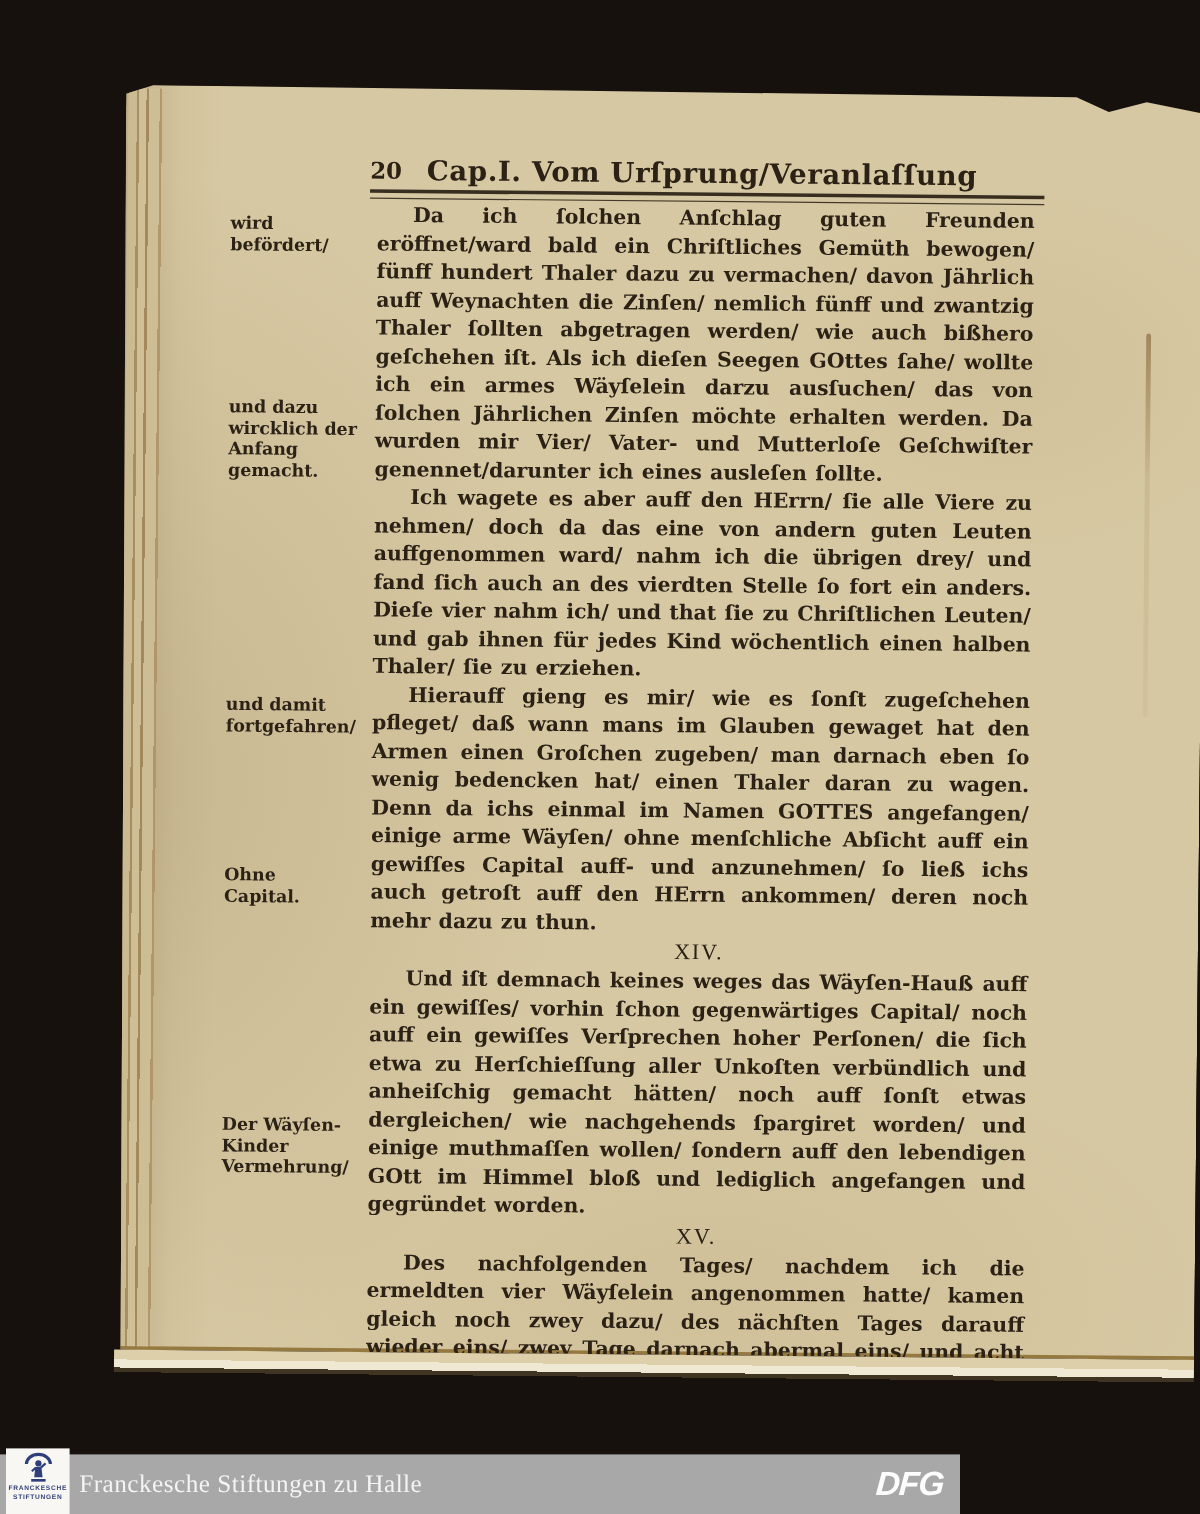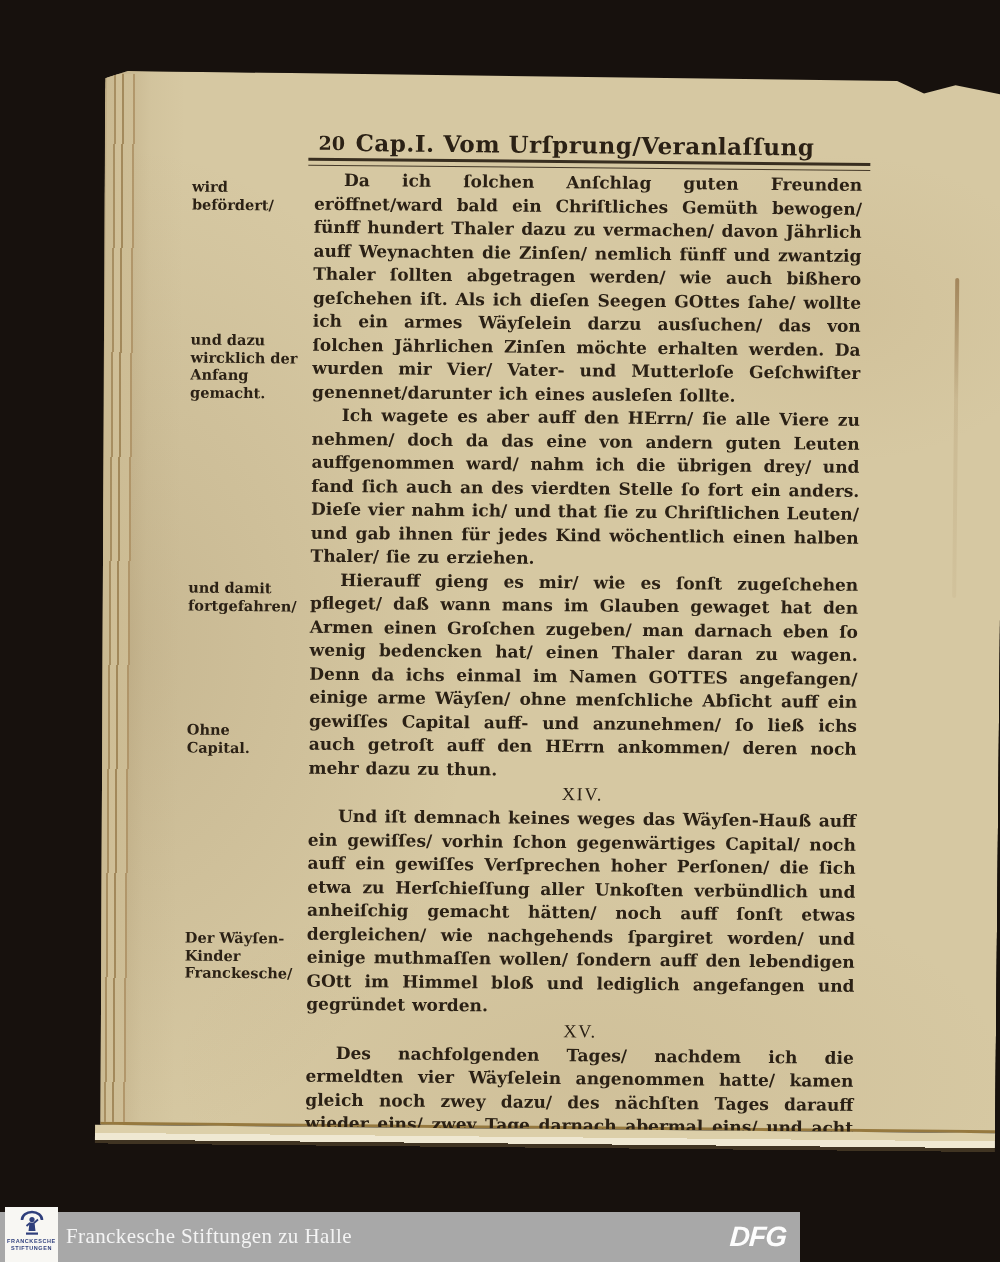--- a/index.html
+++ b/index.html
@@ -45,21 +45,21 @@
     border-radius:2px;
   }
   
   .under-edge{
     position:absolute;left:0;top:1055px;width:900px;height:24px;
     background:linear-gradient(180deg, #dccfa9 0 34%, #efe8d2 34% 62%, #403422 62% 78%, #17110d 78% 100%);
   }
 
   
   .header-row{position:absolute;top:50px;left:198px;width:565px;height:34px;}
-  .pageno{position:absolute;left:16px;bottom:2px;font-size:19px;font-weight:700;}
+  .pageno{position:absolute;left:6px;bottom:2px;font-size:19px;font-weight:700;}
   .chapter-title{
     position:absolute;left:0;right:0;bottom:0;text-align:center;
     font-size:23px;font-weight:700;letter-spacing:0.5px;
   }
   .header-rule{
     position:absolute;top:86px;left:204px;width:562px;height:4px;
     border-top:3.5px solid rgba(43,33,21,0.92);
     border-bottom:1.5px solid rgba(43,33,21,0.85);
   }
 
@@ -126,21 +126,21 @@
         <span class="pageno">20</span>
         <span class="chapter-title">Cap.I. Vom Urſprung/Veranlaſſung</span>
       </div>
       <div class="header-rule"></div>
 
       <div class="margin-notes">
           <div class="margin-note" style="top: 107px;">wird befördert/</div>
           <div class="margin-note" style="top: 260px;">und dazu wircklich der Anfang gemacht.</div>
           <div class="margin-note" style="top: 508px;">und damit fortgefahren/</div>
           <div class="margin-note" style="top: 650px;">Ohne Capital.</div>
-          <div class="margin-note" style="top: 858px;">Der Wäyſen-Kinder Franckesche/</div>
+          <div class="margin-note" style="top: 858px;">Der Wäyſen-Kinder Vermehrung/</div>
         </div>
 
       <div class="text-col">
           <div class="block-p">Da ich ſolchen Anſchlag guten Freunden eröffnet/ward bald ein Chriſtliches Gemüth bewogen/ fünff hundert Thaler dazu zu vermachen/ davon Jährlich auff Weynachten die Zinſen/ nemlich fünff und zwantzig Thaler ſollten abgetragen werden/ wie auch bißhero geſchehen iſt. Als ich dieſen Seegen GOttes ſahe/ wollte ich ein armes Wäyſelein darzu ausſuchen/ das von ſolchen Jährlichen Zinſen möchte erhalten werden. Da wurden mir Vier/ Vater- und Mutterloſe Geſchwiſter genennet/darunter ich eines ausleſen ſollte.</div>
           <div class="block-p">Ich wagete es aber auff den HErrn/ ſie alle Viere zu nehmen/ doch da das eine von andern guten Leuten auffgenommen ward/ nahm ich die übrigen drey/ und fand ſich auch an des vierdten Stelle ſo fort ein anders. Dieſe vier nahm ich/ und that ſie zu Chriſtlichen Leuten/ und gab ihnen für jedes Kind wöchentlich einen halben Thaler/ ſie zu erziehen.</div>
           <div class="block-p">Hierauff gieng es mir/ wie es ſonſt zugeſchehen pfleget/ daß wann mans im Glauben gewaget hat den Armen einen Groſchen zugeben/ man darnach eben ſo wenig bedencken hat/ einen Thaler daran zu wagen. Denn da ichs einmal im Namen GOTTES angefangen/ einige arme Wäyſen/ ohne menſchliche Abſicht auff ein gewiſſes Capital auff- und anzunehmen/ ſo ließ ichs auch getroſt auff den HErrn ankommen/ deren noch mehr dazu zu thun.</div>
           <div class="block-h">XIV.</div>
           <div class="block-p">Und iſt demnach keines weges das Wäyſen-Hauß auff ein gewiſſes/ vorhin ſchon gegenwärtiges Capital/ noch auff ein gewiſſes Verſprechen hoher Perſonen/ die ſich etwa zu Herſchieſſung aller Unkoſten verbündlich und anheiſchig gemacht hätten/ noch auff ſonſt etwas dergleichen/ wie nachgehends ſpargiret worden/ und einige muthmaſſen wollen/ ſondern auff den lebendigen GOtt im Himmel bloß und lediglich angefangen und gegründet worden.</div>
           <div class="block-h">XV.</div>
           <div class="block-p">Des nachfolgenden Tages/ nachdem ich die ermeldten vier Wäyſelein angenommen hatte/ kamen gleich noch zwey dazu/ des nächſten Tages darauff wieder eins/ zwey Tage darnach abermal eins/ und acht Tage darnach wieder eins/ daß alſo den 16ten</div>

